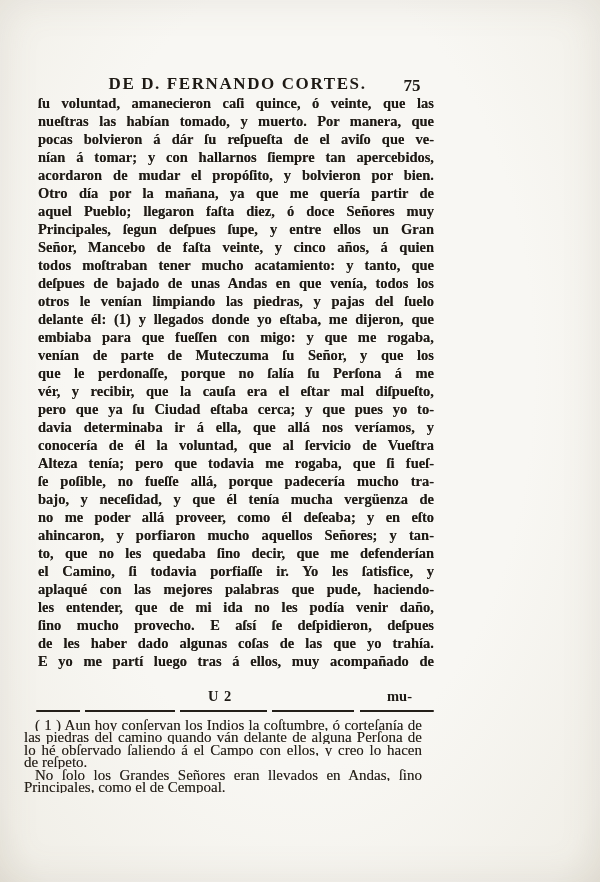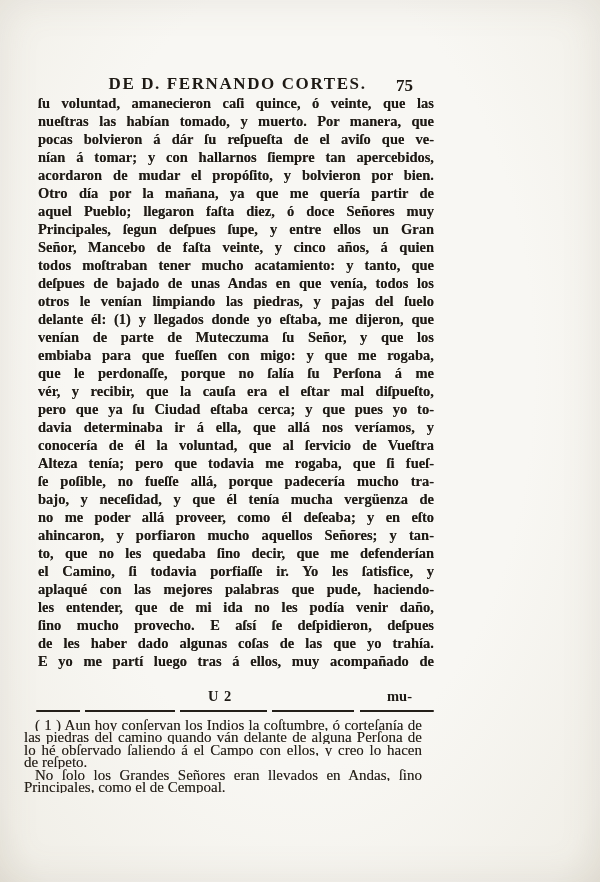--- a/index.html
+++ b/index.html
@@ -27,21 +27,21 @@
     font-size: 17px;
     font-weight: bold;
     letter-spacing: 1.6px;
     white-space: nowrap;
   }
   .page-number {
     position: absolute;
     top: 76px;
     left: 396px;
     width: 32px;
-    text-align: left;
+    text-align: center;
     font-size: 17px;
     font-weight: bold;
   }
   
   .body-block {
     position: absolute;
     top: 94px;
     left: 38px;
     width: 396px;
     font-size: 14.5px;
@@ -130,22 +130,22 @@
     <div class="ln">nían á tomar; y con hallarnos ſiempre tan apercebidos,</div>
     <div class="ln">acordaron de mudar el propóſito, y bolvieron por bien.</div>
     <div class="ln">Otro día por la mañana, ya que me quería partir de</div>
     <div class="ln">aquel Pueblo; llegaron faſta diez, ó doce Señores muy</div>
     <div class="ln">Principales, ſegun deſpues ſupe, y entre ellos un Gran</div>
     <div class="ln">Señor, Mancebo de faſta veinte, y cinco años, á quien</div>
     <div class="ln">todos moſtraban tener mucho acatamiento: y tanto, que</div>
     <div class="ln">deſpues de bajado de unas Andas en que venía, todos los</div>
     <div class="ln">otros le venían limpiando las piedras, y pajas del ſuelo</div>
     <div class="ln">delante él: (1) y llegados donde yo eſtaba, me dijeron, que</div>
+    <div class="ln">embiaba para que fueſſen con migo: y que me rogaba,</div>
     <div class="ln">venían de parte de Muteczuma ſu Señor, y que los</div>
-    <div class="ln">embiaba para que fueſſen con migo: y que me rogaba,</div>
     <div class="ln">que le perdonaſſe, porque no ſalía ſu Perſona á me</div>
     <div class="ln">vér, y recibir, que la cauſa era el eſtar mal diſpueſto,</div>
     <div class="ln">pero que ya ſu Ciudad eſtaba cerca; y que pues yo to-</div>
     <div class="ln">davia determinaba ir á ella, que allá nos veríamos, y</div>
     <div class="ln">conocería de él la voluntad, que al ſervicio de Vueſtra</div>
     <div class="ln">Alteza tenía; pero que todavia me rogaba, que ſi fueſ-</div>
     <div class="ln">ſe poſible, no fueſſe allá, porque padecería mucho tra-</div>
     <div class="ln">bajo, y neceſidad, y que él tenía mucha vergüenza de</div>
     <div class="ln">no me poder allá proveer, como él deſeaba; y en eſto</div>
     <div class="ln">ahincaron, y porfiaron mucho aquellos Señores; y tan-</div>

